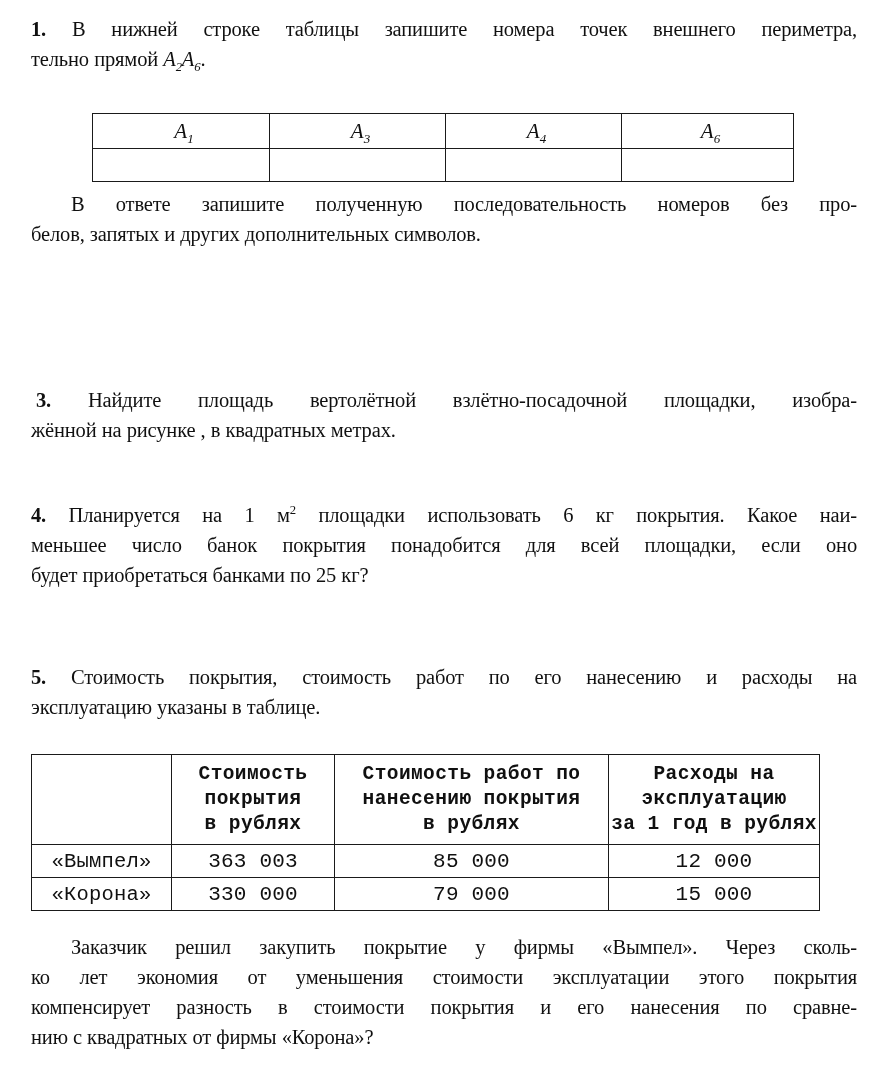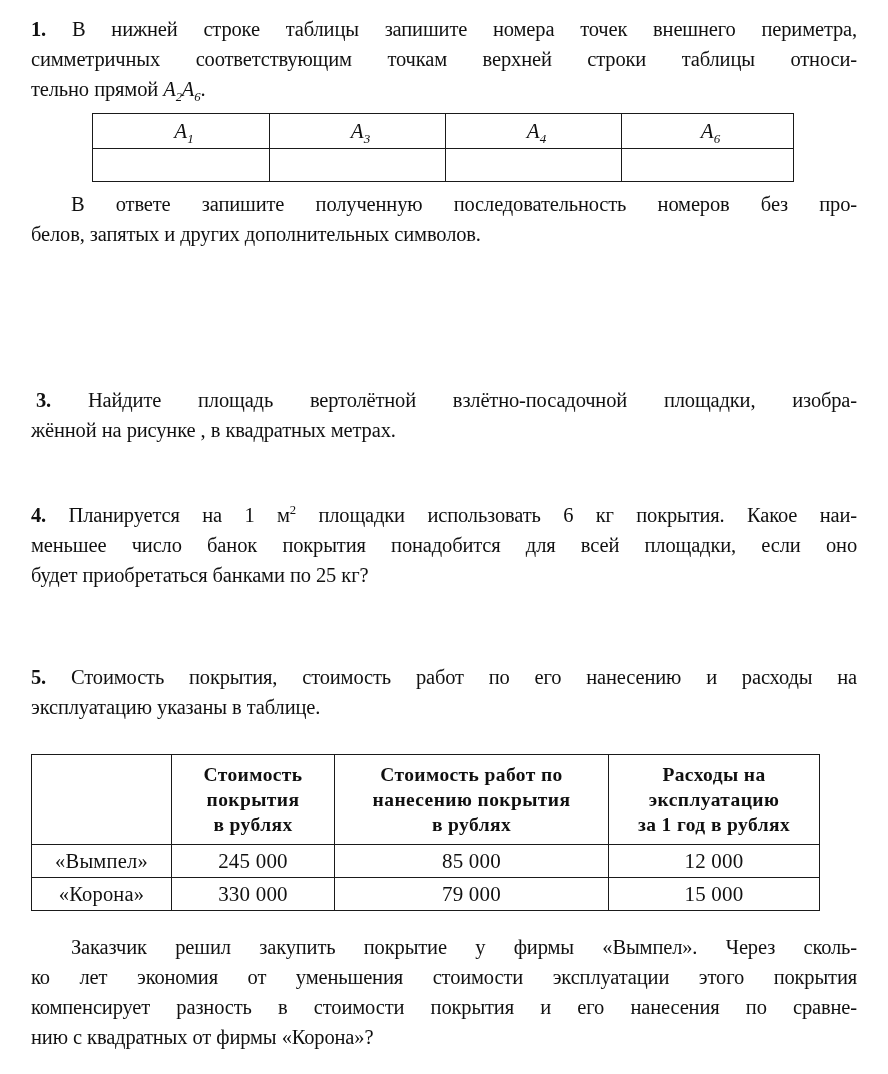--- a/index.html
+++ b/index.html
@@ -91,20 +91,21 @@
   .table1 .c4 { width: 163px; margin-top: 38px; }
 
   
   .table2 {
     position: absolute;
     left: 31px;
     top: 754px;
     width: 784px;
     border-collapse: collapse;
     table-layout: fixed;
+    font-family: Liberation Mono, monospace;
   }
   .table2 td, .table2 th {
     border: 1.6px solid #1a1a1a;
     text-align: center;
     vertical-align: middle;
     padding: 0;
   }
   .table2 thead th {
     font-weight: bold;
     font-size: 19.5px;
@@ -126,21 +127,20 @@
     font-size: 20.5px;
   }
 </style>
 </head>
 <body>
 
 <div class="page">
 
   <div class="block" style="top:14px;">
     <span class="line j"><span class="num">1.</span>&nbsp;<span>В нижней строке таблицы запишите номера точек внешнего периметра,</span></span>
-    <span class="line j">симметричных соответствующим точкам верхней строки таблицы относи-</span>
     <span class="line last"><span>тельно прямой </span><span class="mathvar"><span>A</span><sub>2</sub></span><span class="mathvar"><span>A</span><sub>6</sub></span><span>.</span></span>
   </div>
 
   <table class="table1">
     <tbody>
       <tr>
         <td class="c1 hdr"><span class="mathvar"><span>A</span><sub>1</sub></span></td>
         <td class="c2 hdr"><span class="mathvar"><span>A</span><sub>3</sub></span></td>
         <td class="c3 hdr"><span class="mathvar"><span>A</span><sub>4</sub></span></td>
         <td class="c4 hdr"><span class="mathvar"><span>A</span><sub>6</sub></span></td>
@@ -193,21 +193,21 @@
         <th class="k3">
           <div>Расходы на</div>
           <div>эксплуатацию</div>
           <div>за 1 год в рублях</div>
         </th>
       </tr>
     </thead>
     <tbody>
       <tr>
         <td class="k0 firm">«Вымпел»</td>
-        <td class="k1">245 000</td>
+        <td class="k1">363 003</td>
         <td class="k2">85 000</td>
         <td class="k3">12 000</td>
       </tr>
       <tr>
         <td class="k0 firm">«Корона»</td>
         <td class="k1">330 000</td>
         <td class="k2">79 000</td>
         <td class="k3">15 000</td>
       </tr>
     </tbody>

